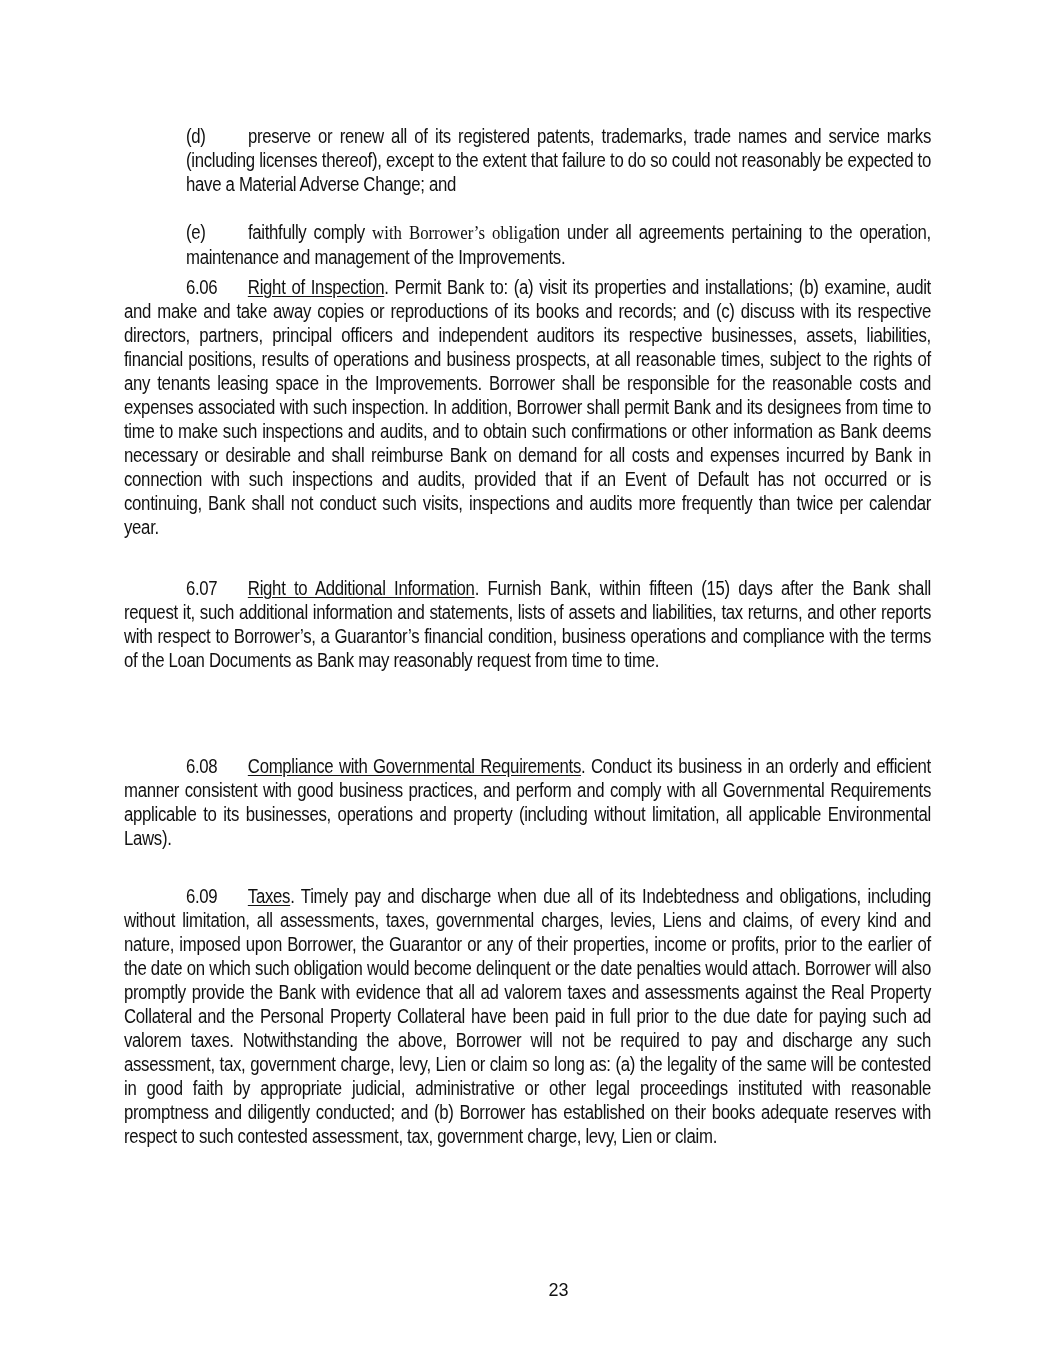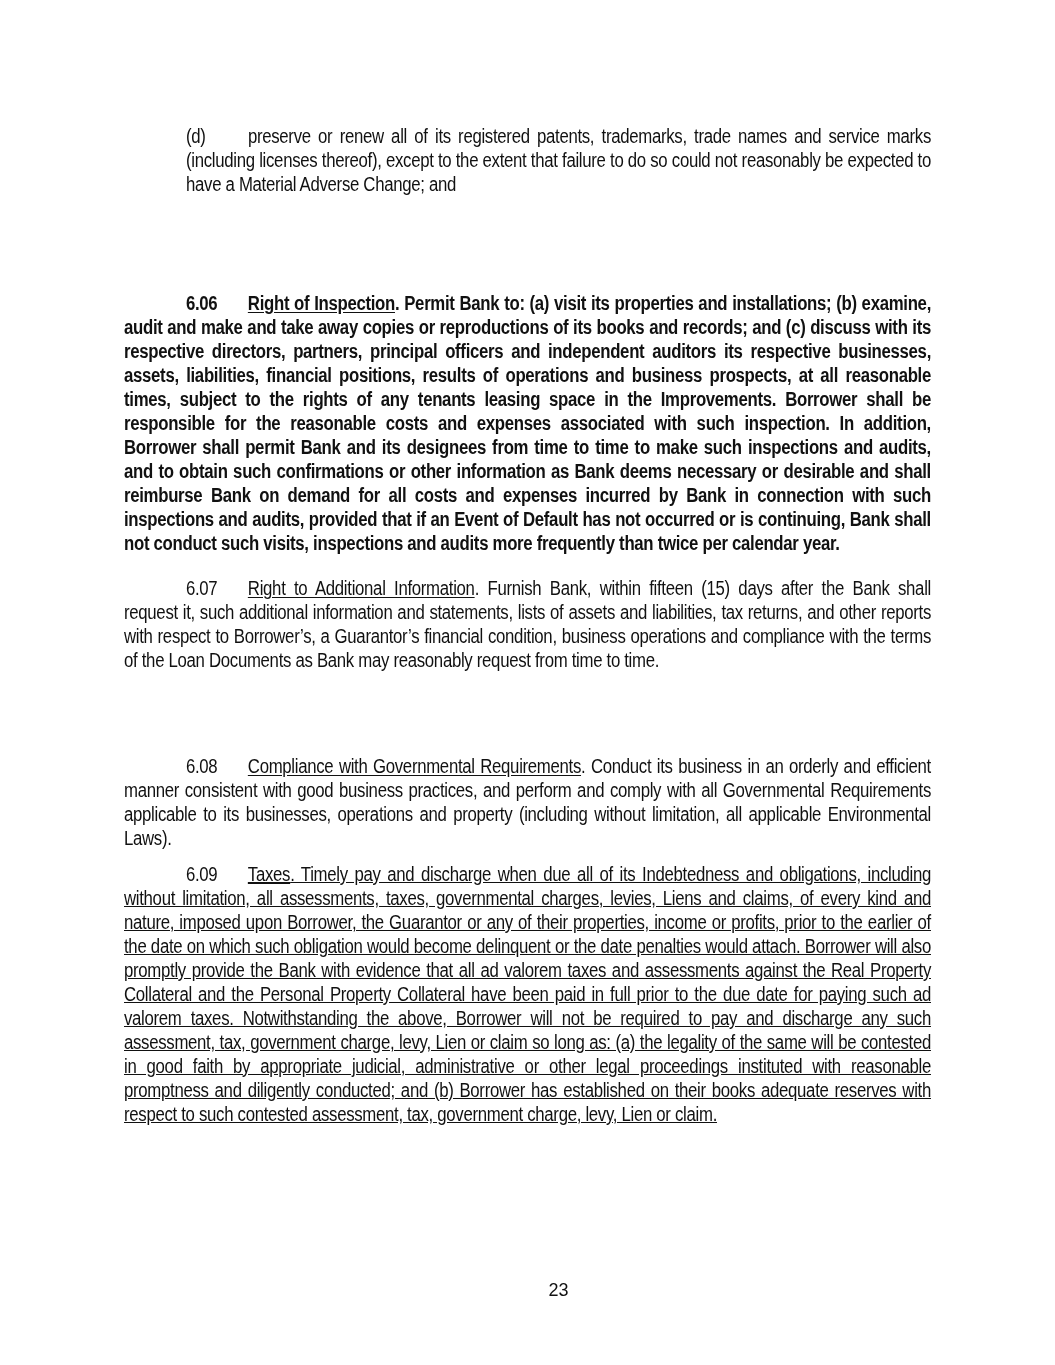--- a/index.html
+++ b/index.html
@@ -49,39 +49,44 @@
 <body>
 
 <div class="page">
 
   <div class="para sub" style="top:124px;">
     <span class="inner">
       <span class="label">(d)</span><span>preserve or renew all of its registered patents, trademarks, trade names and service marks (including licenses thereof), except to the extent that failure to do so could not reasonably be expected to have a Material Adverse Change; and</span>
     </span>
   </div>
 
+  <div class="para sub" style="top:220px;">
+    <span class="inner">
+      <span class="label">(e)</span><span>faithfully comply </span><span class="serif">with Borrower’s obliga</span><span>tion under all agreements pertaining to the operation, maintenance and management of the Improvements.</span>
+    </span>
+  </div>
 
-  <div class="para" style="top:291px;font-weight:bold;">
+  <div class="para" style="top:275px;">
     <span class="inner">
       <span class="indent"></span><span class="num">6.06</span><span class="heading">Right of Inspection</span><span>.  Permit Bank to: (a) visit its properties and installations; (b) examine, audit and make and take away copies or reproductions of its books and records; and (c) discuss with its respective directors, partners, principal officers and independent auditors its respective businesses, assets, liabilities, financial positions, results of operations and business prospects, at all reasonable times, subject to the rights of any tenants leasing space in the Improvements.  Borrower shall be responsible for the reasonable costs and expenses associated with such inspection.  In addition, Borrower shall permit Bank and its designees from time to time to make such inspections and audits, and to obtain such confirmations or other information as Bank deems necessary or desirable and shall reimburse Bank on demand for all costs and expenses incurred by Bank in connection with such inspections and audits, provided that if an Event of Default has not occurred or is continuing, Bank shall not conduct such visits, inspections and audits more frequently than twice per calendar year.</span>
     </span>
   </div>
 
   <div class="para" style="top:576px;">
     <span class="inner">
       <span class="indent"></span><span class="num">6.07</span><span class="heading">Right to Additional Information</span><span>.  Furnish Bank, within fifteen (15) days after the Bank shall request it, such additional information and statements, lists of assets and liabilities, tax returns, and other reports with respect to Borrower’s, a Guarantor’s financial condition, business operations and compliance with the terms of the Loan Documents as Bank may reasonably request from time to time.</span>
     </span>
   </div>
 
   <div class="para" style="top:754px;">
     <span class="inner">
       <span class="indent"></span><span class="num">6.08</span><span class="heading">Compliance with Governmental Requirements</span><span>.  Conduct its business in an orderly and efficient manner consistent with good business practices, and perform and comply with all Governmental Requirements applicable to its businesses, operations and property (including without limitation, all applicable Environmental Laws).</span>
     </span>
   </div>
 
-  <div class="para" style="top:862px;text-decoration:underline;">
+  <div class="para" style="top:884px;">
     <span class="inner">
       <span class="indent"></span><span class="num">6.09</span><span class="heading">Taxes</span><span>.  Timely pay and discharge when due all of its Indebtedness and obligations, including without limitation, all assessments, taxes, governmental charges, levies, Liens and claims, of every kind and nature, imposed upon Borrower, the Guarantor or any of their properties, income or profits, prior to the earlier of the date on which such obligation would become delinquent or the date penalties would attach. Borrower will also promptly provide the Bank with evidence that all ad valorem taxes and assessments against the Real Property Collateral and the Personal Property Collateral have been paid in full prior to the due date for paying such ad valorem taxes.  Notwithstanding the above, Borrower will not be required to pay and discharge any such assessment, tax, government charge, levy, Lien or claim so long as: (a) the legality of the same will be contested in good faith by appropriate judicial, administrative or other legal proceedings instituted with reasonable promptness and diligently conducted; and (b) Borrower has established on their books adequate reserves with respect to such contested assessment, tax, government charge, levy, Lien or claim.</span>
     </span>
   </div>
 
   <div class="page-number">23</div>
 </div>
 
 </body></html>

